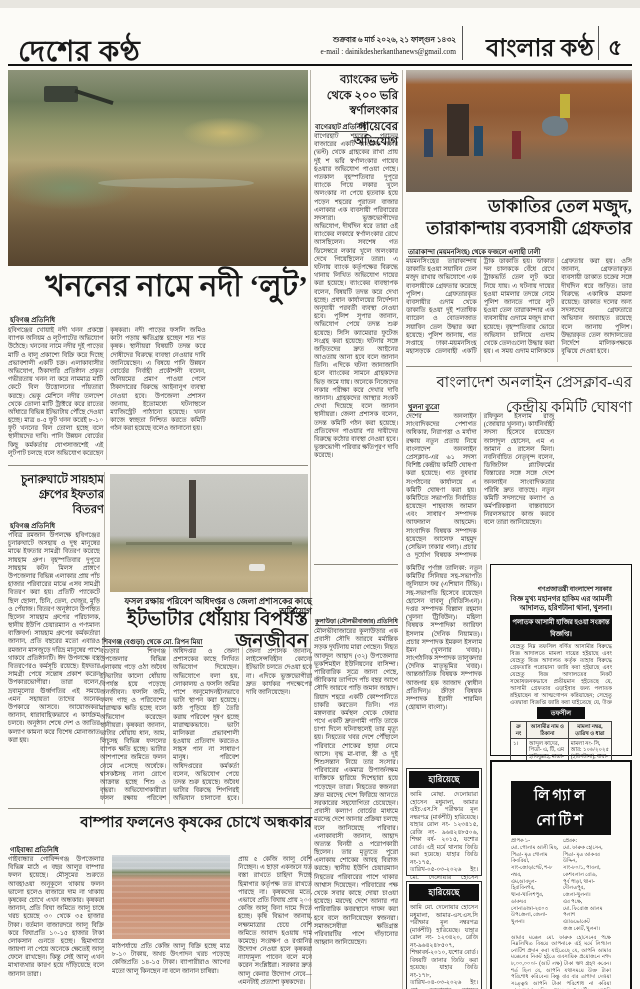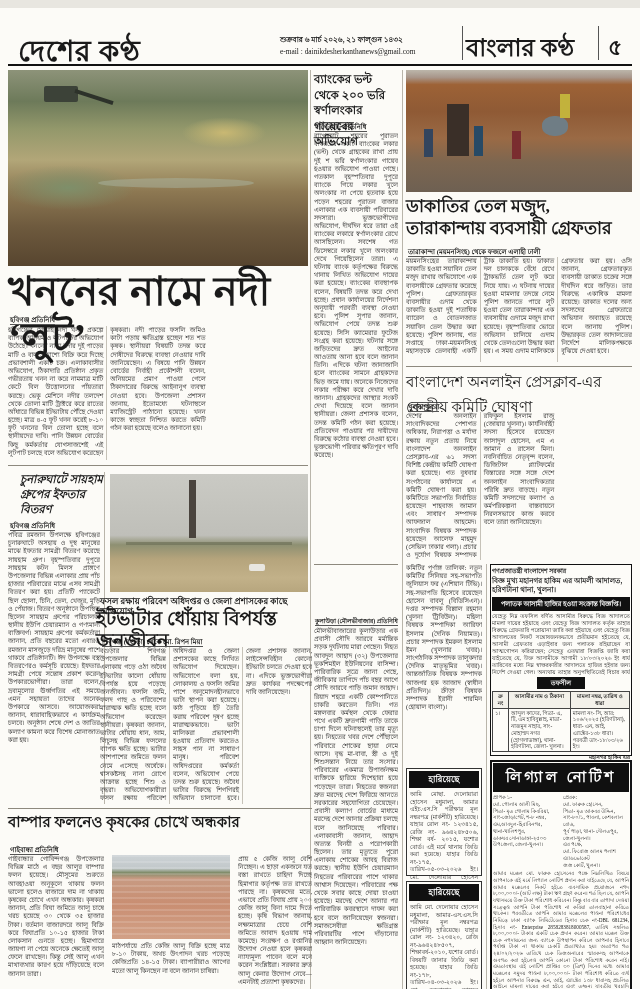--- a/index.html
+++ b/index.html
@@ -1,29 +1,29 @@
 <!DOCTYPE html>
 <html><head>
 <meta charset="utf-8">
 <style>
   html,body{margin:0;padding:0;background:#e8e6e0;}
   #paper{position:relative;width:640px;height:989px;background:#fcfbf7;margin:8px auto;
          font-family:"Liberation Serif",serif;color:#1a1a1a;overflow:hidden;}
   .abs{position:absolute;}
-  .center{text-align:left;}
+  .center{text-align:right;}
   .hl{font-weight:bold;line-height:1.15;}
   .byline{font-size:6.8px;font-weight:bold;}
   .byline span{border-bottom:0.5px solid #555;padding-bottom:1px;}
   .body{font-size:6.4px;line-height:1.28;text-align:justify;overflow:hidden;color:#222;}
   .cols3{column-count:3;column-gap:7px;column-rule:0.5px solid #c6c2b8;column-fill:auto;}
   .vrule{width:1px;background:#b9b5aa;}
   .hrule{height:1px;background:#8d897e;}
   .photo{overflow:hidden;}
   .blackbar{background:#101010;color:#fff;font-weight:bold;text-align:center;}
-  .noticebox{border:1.5px solid #111;background:#fdfcf8;box-sizing:border-box;padding:1px;}
+  .noticebox{border:1.5px solid #111;background:#fdfcf8;box-sizing:border-box;padding:19px;}
   .pre{white-space:pre-line;}
   table.court{width:100%;border-collapse:collapse;font-size:5.4px;line-height:1.25;margin-top:2px;}
   table.court th,table.court td{border:0.5px solid #444;padding:1px 2px;vertical-align:top;text-align:left;}
   table.court th{font-weight:bold;text-align:center;background:#f3f1ea;}
   .lostbox{border:1px solid #333;background:#fdfcf8;box-sizing:border-box;}
   .lostbox .blackbar{font-size:8.5px;padding:1.5px 0;margin:2px 2px 2px 2px;}
   .lostbox .body{padding:1px 3px 2px 3px;font-size:5.9px;}
   .blob{position:absolute;}
 </style>
 </head>
@@ -47,26 +47,26 @@
 
   <div class="abs photo" style="left:8px;top:62px;width:300px;height:196px;
        background:
         radial-gradient(60px 22px at 72% 32%, #c9b873 0%, rgba(201,184,115,0) 70%),
         radial-gradient(90px 30px at 20% 60%, #7e8f6a 0%, rgba(126,143,106,0) 75%),
         linear-gradient(180deg,#8d9379 0%,#6d7a5a 16%,#93986b 30%,#b2a678 46%,#8d7852 62%,#6e5a3e 80%,#57452f 100%);">
     <div class="blob" style="left:12%;top:8%;width:34px;height:16px;background:#3c4238;border-radius:2px;"></div>
     <div class="blob" style="left:22%;top:13%;width:40px;height:4px;background:#2d322a;transform:rotate(18deg);"></div>
     <div class="blob" style="left:30%;top:55%;width:52%;height:10px;background:#a9b4a0;opacity:.5;border-radius:50%;"></div>
   </div>
-  <div class="abs hl center" style="left:8px;top:261px;width:300px;font-size:40px;">খননের নামে নদী ‘লুট’</div>
+  <div class="abs hl center" style="left:8px;top:261px;width:300px;font-size:30px;">খননের নামে নদী ‘লুট’</div>
   <div class="abs byline" style="left:10px;top:306px;"><span>হবিগঞ্জ প্রতিনিধি</span></div>
   <div class="abs body cols3" style="left:8px;top:318px;width:300px;height:134px;">হবিগঞ্জের খোয়াই নদী খনন প্রকল্পে ব্যাপক অনিয়ম ও লুটপাটের অভিযোগ উঠেছে। খননের নামে নদীর দুই পাড়ের মাটি ও বালু প্রকাশ্যে বিক্রি করে দিচ্ছে প্রভাবশালী একটি চক্র। এলাকাবাসীর অভিযোগ, ঠিকাদারি প্রতিষ্ঠান প্রকৃত গভীরতায় খনন না করে নামমাত্র মাটি কেটে বিল উত্তোলনের পাঁয়তারা করছে। ভেকু মেশিনে নদীর তলদেশ থেকে তোলা মাটি ট্রাক্টরে করে রাতের আঁধারে বিভিন্ন ইটভাটায় পৌঁছে দেওয়া হচ্ছে। মাত্র ৪-৫ ফুট খনন করেই ৮-১০ ফুট খননের বিল তোলা হচ্ছে বলে স্থানীয়দের দাবি। পানি উন্নয়ন বোর্ডের কিছু কর্মকর্তার যোগসাজশেই এই লুটপাট চলছে বলে অভিযোগ করেছেন কৃষকরা। নদী পাড়ের ফসলি জমিও কাটা পড়ায় ক্ষতিগ্রস্ত হচ্ছেন শত শত কৃষক। স্থানীয়রা বিষয়টি তদন্ত করে দোষীদের বিরুদ্ধে ব্যবস্থা নেওয়ার দাবি জানিয়েছেন। এ বিষয়ে পানি উন্নয়ন বোর্ডের নির্বাহী প্রকৌশলী বলেন, অনিয়মের প্রমাণ পাওয়া গেলে ঠিকাদারের বিরুদ্ধে আইনানুগ ব্যবস্থা নেওয়া হবে। উপজেলা প্রশাসন জানায়, ইতোমধ্যে ঘটনাস্থলে ম্যাজিস্ট্রেট পাঠানো হয়েছে। খনন কাজে স্বচ্ছতা নিশ্চিত করতে কমিটি গঠন করা হয়েছে বলেও জানানো হয়।</div>
   <div class="abs hrule" style="left:8px;top:457px;width:300px;"></div>
 
-  <div class="abs hl center" style="left:20px;top:464px;width:92px;font-size:11.5px;line-height:1.3;font-style:italic;">চুনারুঘাটে সায়হাম গ্রুপের ইফতার বিতরণ</div>
+  <div class="abs hl center" style="left:12px;top:464px;width:92px;font-size:11.5px;line-height:1.3;">চুনারুঘাটে সায়হাম গ্রুপের ইফতার বিতরণ</div>
   <div class="abs byline" style="left:10px;top:512px;"><span>হবিগঞ্জ প্রতিনিধি</span></div>
   <div class="abs body" style="left:8px;top:523px;width:92px;height:273px;">পবিত্র রমজান উপলক্ষে হবিগঞ্জের চুনারুঘাটে অসহায় ও দুস্থ মানুষের মাঝে ইফতার সামগ্রী বিতরণ করেছে সায়হাম গ্রুপ। বৃহস্পতিবার দুপুরে সায়হাম কটন মিলস প্রাঙ্গণে উপজেলার বিভিন্ন এলাকার প্রায় পাঁচ হাজার পরিবারের মাঝে এসব সামগ্রী বিতরণ করা হয়। প্রতিটি প্যাকেটে ছিল ছোলা, চিনি, তেল, খেজুর, মুড়ি ও পেঁয়াজ। বিতরণ অনুষ্ঠানে উপস্থিত ছিলেন সায়হাম গ্রুপের পরিচালক, স্থানীয় ইউপি চেয়ারম্যান ও গণ্যমান্য ব্যক্তিবর্গ। সায়হাম গ্রুপের কর্মকর্তারা জানান, প্রতি বছরের মতো এবারও রমজান মাসজুড়ে দরিদ্র মানুষের পাশে থাকবে প্রতিষ্ঠানটি। ঈদ উপলক্ষে বস্ত্র বিতরণেরও কর্মসূচি রয়েছে। ইফতার সামগ্রী পেয়ে সন্তোষ প্রকাশ করেন উপকারভোগীরা। তারা বলেন, দ্রব্যমূল্যের ঊর্ধ্বগতির এই সময়ে এমন সহায়তা তাদের অনেক উপকারে আসবে। আয়োজকরা জানান, ধারাবাহিকভাবে এ কার্যক্রম চলবে। অনুষ্ঠান শেষে দেশ ও জাতির কল্যাণ কামনা করে বিশেষ মোনাজাত করা হয়।</div>
   <div class="abs vrule" style="left:104px;top:464px;height:332px;"></div>
 
   <div class="abs photo" style="left:110px;top:466px;width:198px;height:118px;
        background:
         linear-gradient(180deg,#cacac4 0%,#bfbfb9 52%,#8e9072 60%,#b5a47c 72%,#c2b189 88%,#b7a67e 100%);">
     <div class="blob" style="left:40%;top:5%;width:7px;height:58px;background:#4a443e;"></div>
     <div class="blob" style="left:8%;top:58%;width:84%;height:3px;background:#6f7258;opacity:.7;"></div>
     <div class="blob" style="left:70%;top:76%;width:16px;height:7px;background:#e8e6e0;border-radius:2px;"></div>

